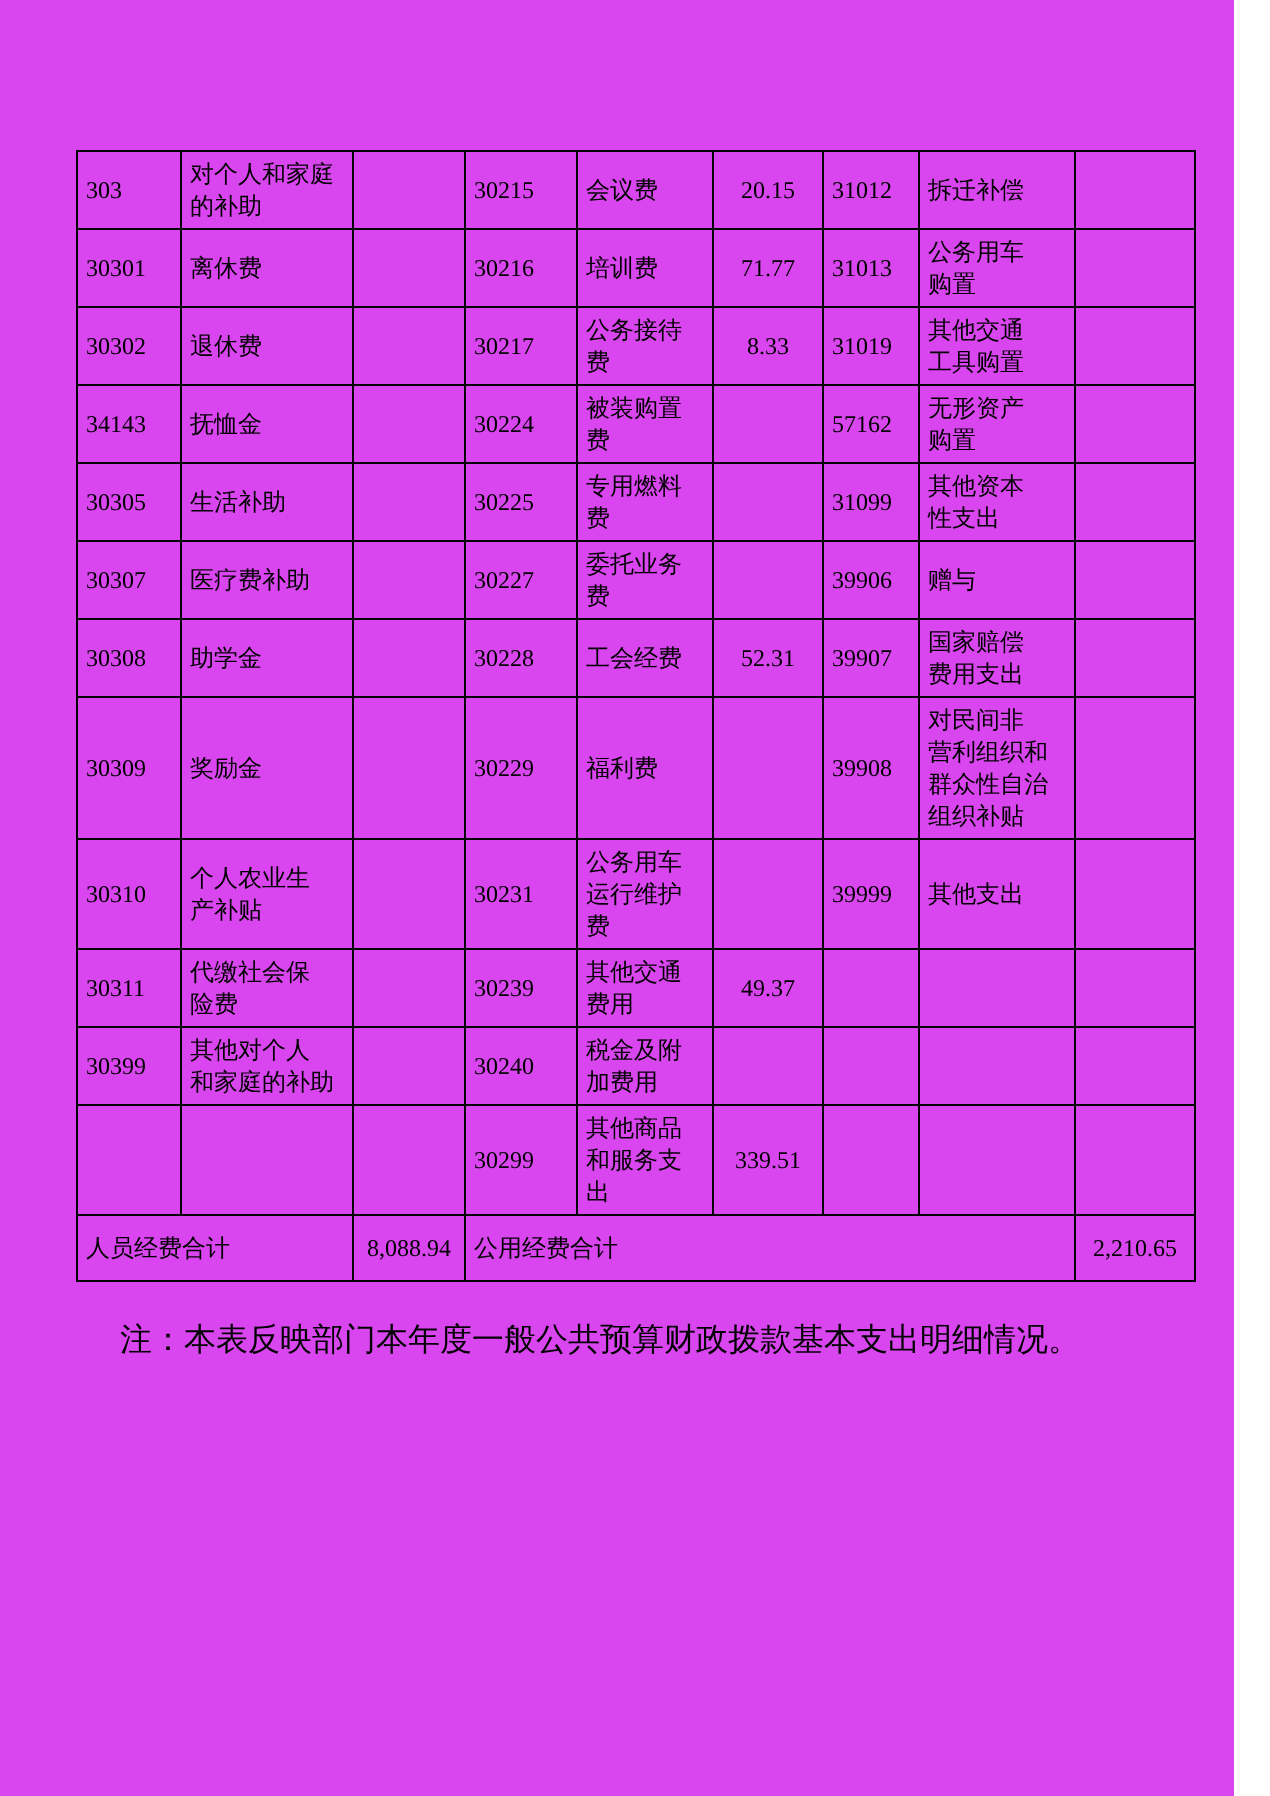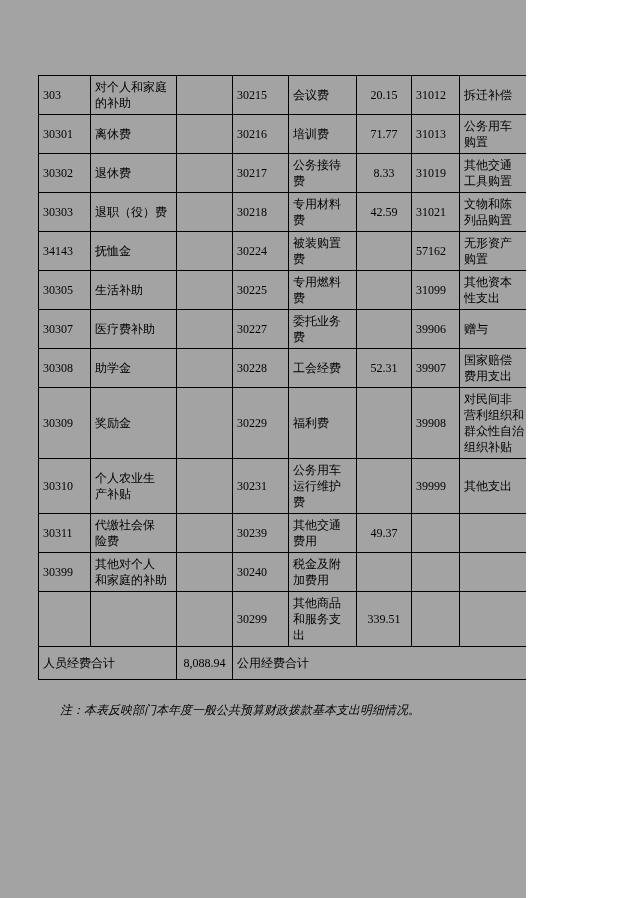--- a/index.html
+++ b/index.html
@@ -4,25 +4,25 @@
 <style>
   html, body {
     margin: 0;
     padding: 0;
     background: #ffffff;
     font-family: "Liberation Serif", "DejaVu Serif", serif;
     color: #000000;
   }
   .page {
     position: relative;
-    width: 526px;
+    width: 617px;
     height: 898px;
     box-sizing: border-box;
     padding: 75px 20px 0 38px;
-    background: #a3a3a3;
+    background: #d946ef;
     overflow: hidden;
   }
   table.budget-table {
     border-collapse: collapse;
     table-layout: fixed;
     width: 559px;
   }
   table.budget-table td {
     border: 1px solid #000000;
     font-size: 12px;
@@ -46,24 +46,23 @@
   td.amt {
     text-align: center;
     padding-right: 6px;
   }
   td.total-label {
   }
   tr.totals-row td {
     height: 33px;
   }
   .note {
-    font-size: 12px;
+    font-size: 16px;
     line-height: 16px;
     margin: 22px 0 0 22px;
-    font-style: italic;
   }
 </style>
 </head>
 <body>
 
 <div class="page">
   <table class="budget-table">
     <colgroup>
       <col style="width:52px">
       <col style="width:86px">
@@ -107,33 +106,20 @@
           <td class="code">30217</td>
           <td class="name">公务接待
 费</td>
           <td class="amt">8.33</td>
           <td class="code">31019</td>
           <td class="name">其他交通
 工具购置</td>
           <td class="amt"></td>
         </tr>
         <tr>
-          <td class="code">30303</td>
-          <td class="name">退职（役）费</td>
-          <td class="amt"></td>
-          <td class="code">30218</td>
-          <td class="name">专用材料
-费</td>
-          <td class="amt">42.59</td>
-          <td class="code">31021</td>
-          <td class="name">文物和陈
-列品购置</td>
-          <td class="amt"></td>
-        </tr>
-        <tr>
           <td class="code">34143</td>
           <td class="name">抚恤金</td>
           <td class="amt"></td>
           <td class="code">30224</td>
           <td class="name">被装购置
 费</td>
           <td class="amt"></td>
           <td class="code">57162</td>
           <td class="name">无形资产
 购置</td>

